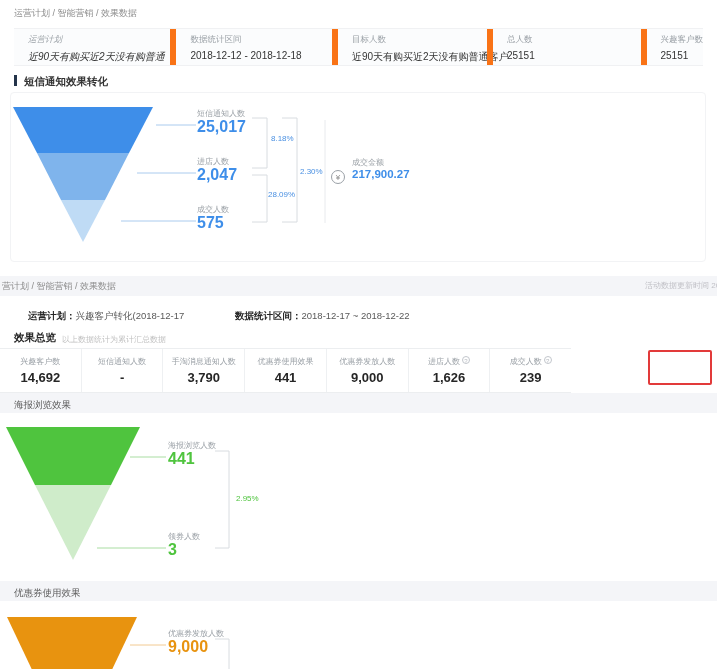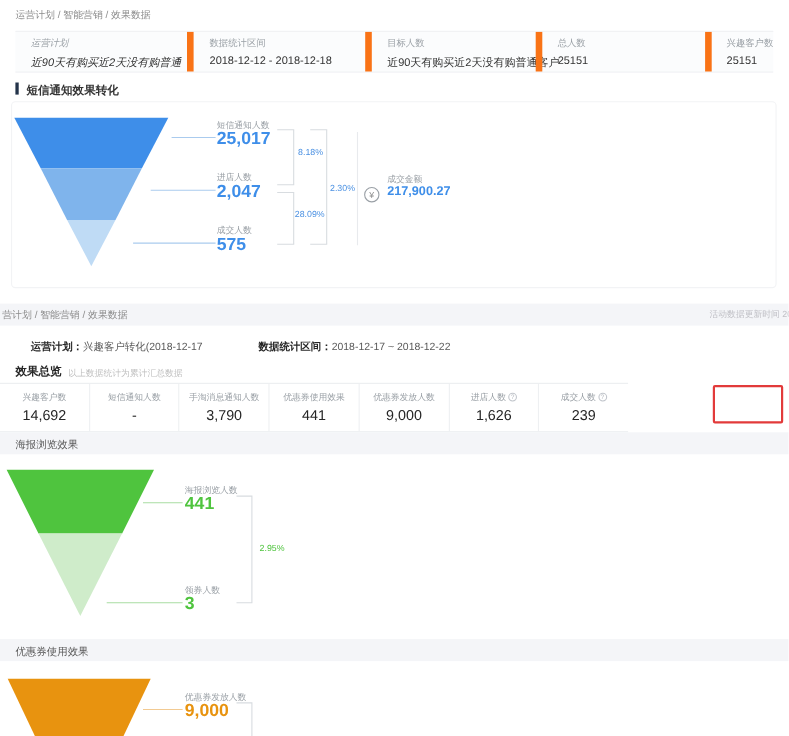--- a/index.html
+++ b/index.html
@@ -31,21 +31,21 @@
   .band-title{font-size:9.5px;color:#595959;margin-left:14px;}
   .upd{font-size:8px;color:#c0c0c6;white-space:nowrap;}
   .kv-label{font-size:9.5px;font-weight:bold;color:#262626;}
   .kv-value{font-size:9.5px;color:#595959;}
   .ov-title{font-size:10.5px;font-weight:bold;color:#262626;}
   .ov-note{font-size:8px;color:#bfbfbf;}
   .stats{left:0;top:348px;width:571px;height:45px;display:flex;border-top:1px solid #eceef0;border-bottom:1px solid #eceef0;box-sizing:border-box;}
   .s-cell{flex:1;text-align:center;border-left:1px solid #eef0f2;}
   .s-cell:first-child{border-left:none;}
   .s-label{font-size:8px;color:#9aa0a6;margin-top:7px;white-space:nowrap;}
-  .s-value{font-size:13px;color:#262626;margin-top:3px;}
+  .s-value{font-size:13px;color:#262626;margin-top:3px;font-weight:bold;}
   .help-icon{display:inline-block;width:8px;height:8px;border:1px solid #c2c6cc;border-radius:50%;
       font-size:6px;line-height:8px;color:#b6bac0;text-align:center;box-sizing:border-box;margin-left:2px;vertical-align:1px;}
   .redbox{border:2px solid #e23a3a;border-radius:2px;box-sizing:border-box;}
   svg{display:block;}
 </style>
 </head>
 <body>
 
 <div class="abs crumb" style="left:14px;top:7px">运营计划 / 智能营销 / 效果数据</div>
 

